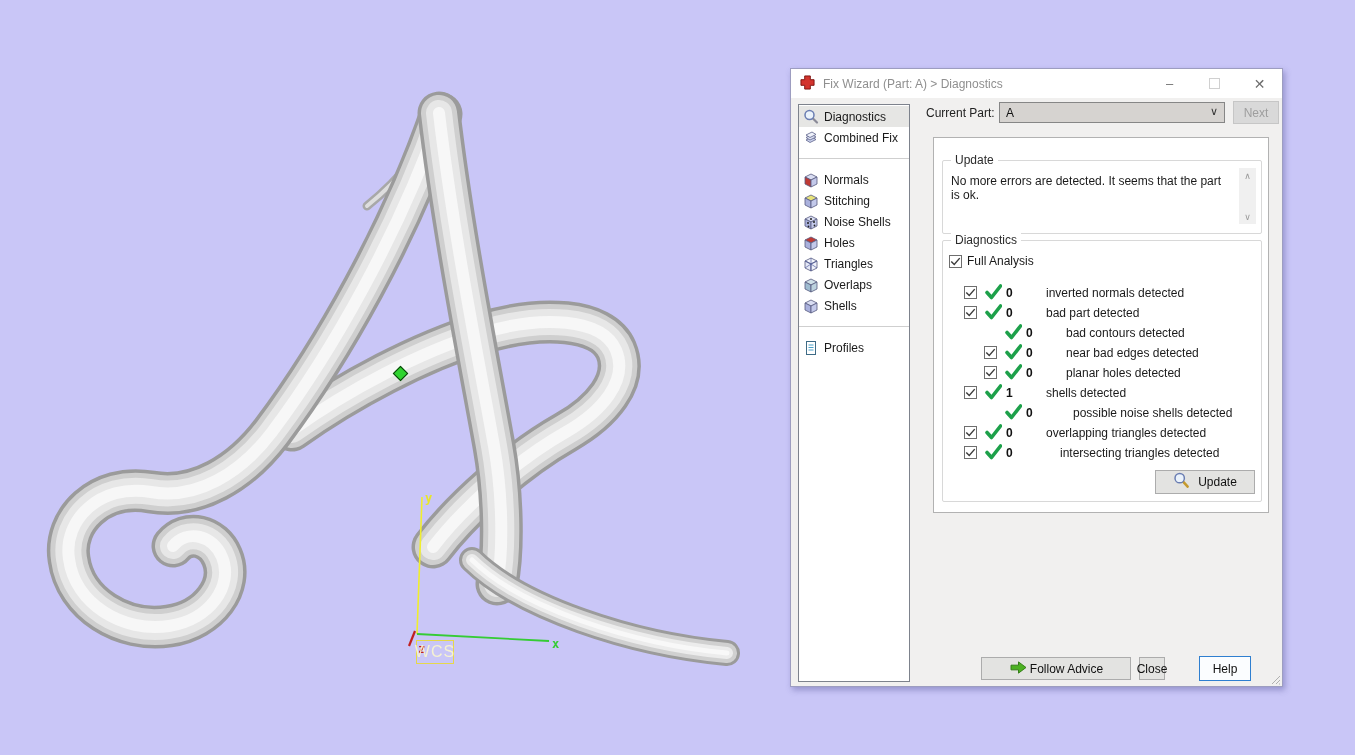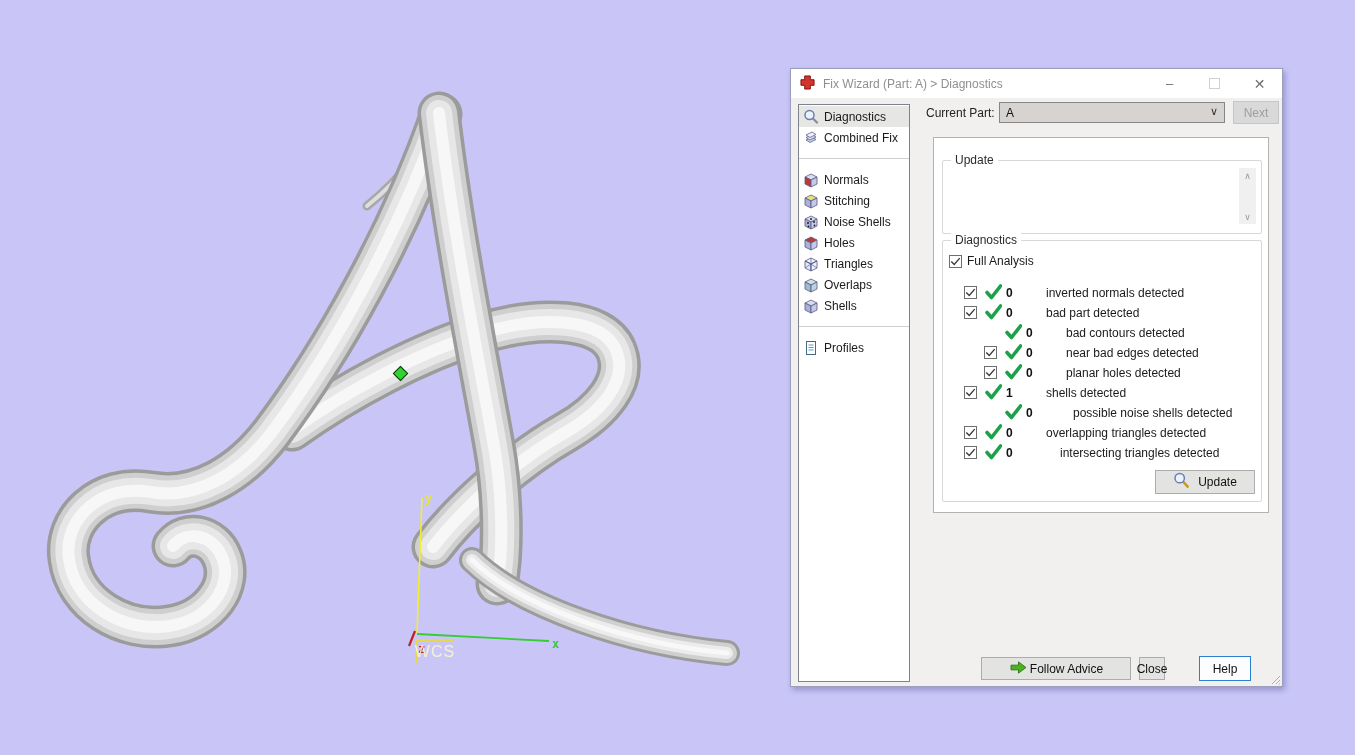--- a/index.html
+++ b/index.html
@@ -254,20 +254,21 @@
     <span class="chev">∨</span>
   </div>
   <div id="next-btn">
       <span>Next</span>
     </div>
 
   <div id="main-panel">
 
     <div class="groupbox" id="advice-gb">
       <span class="gb-label">Update</span>
+      <div id="advice-text">No more errors are detected. It seems that the part is ok.</div>
       <div id="advice-scrollbar">
         <span class="scroll-arrow">∧</span>
         <span class="scroll-arrow">∨</span>
       </div>
     </div>
 
     <div class="groupbox" id="diag-gb">
       <span class="gb-label">Diagnostics</span>
       <div id="full-analysis">
         <span class="cb">

